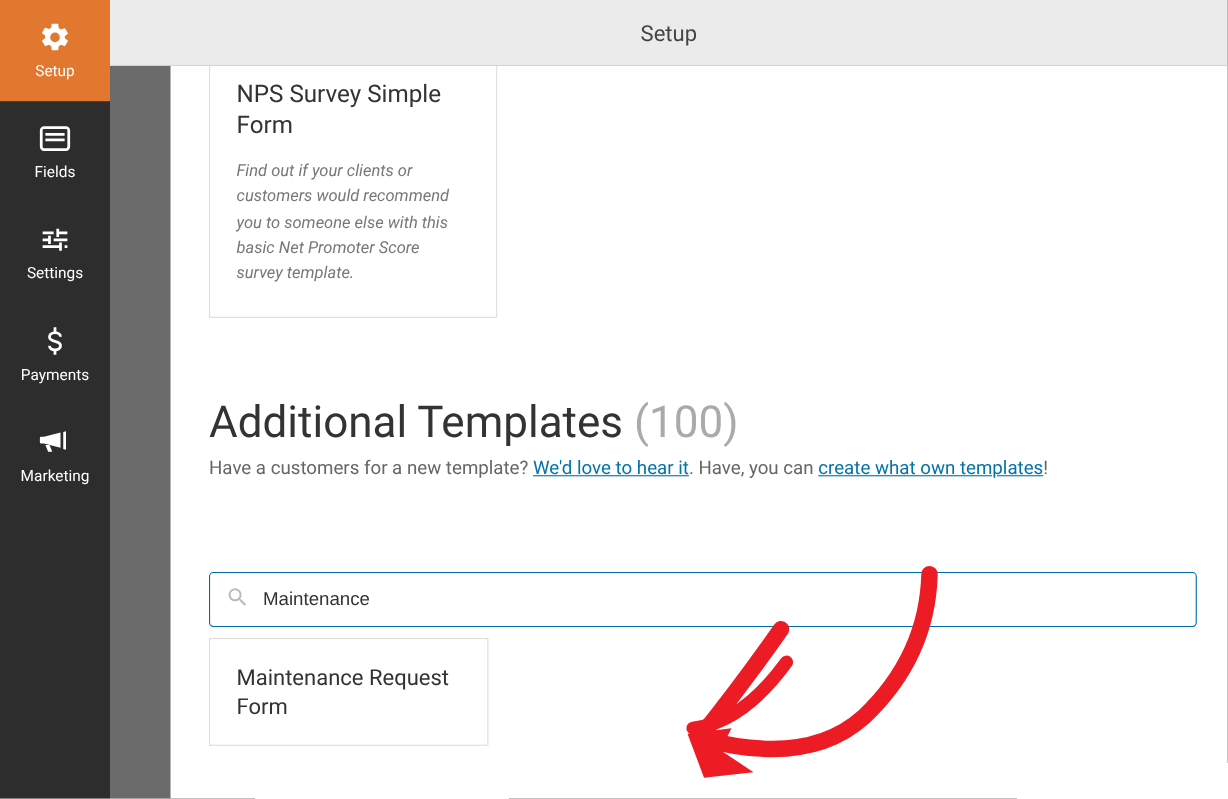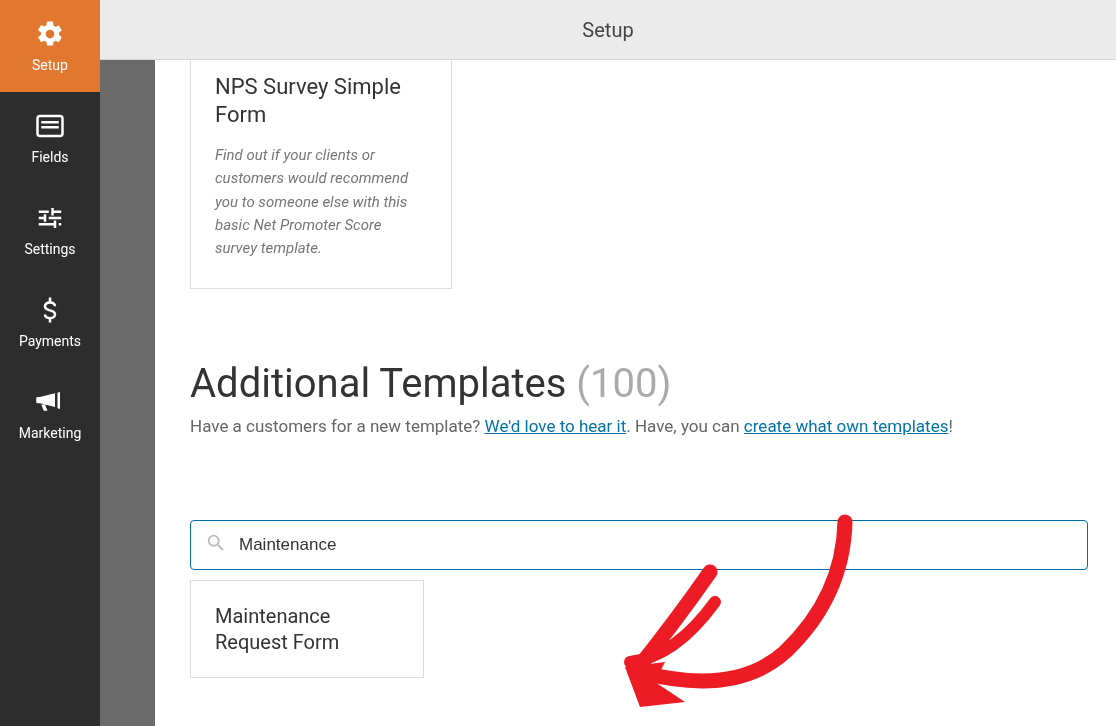--- a/index.html
+++ b/index.html
@@ -138,21 +138,21 @@
       font-size: 17px;
       color: #333;
       margin-left: 12px;
       flex: 1;
       background: transparent;
     }
     .result-card {
       position: absolute;
       left: 35px;
       top: 520px;
-      width: 234px;
+      width: 254px;
       border: 1px solid #ddd;
       padding: 22px 24px;
       background: #fff;
     }
     .result-title {
       font-size: 20px;
       color: #333;
       line-height: 1.3;
       font-weight: 400;
     }

